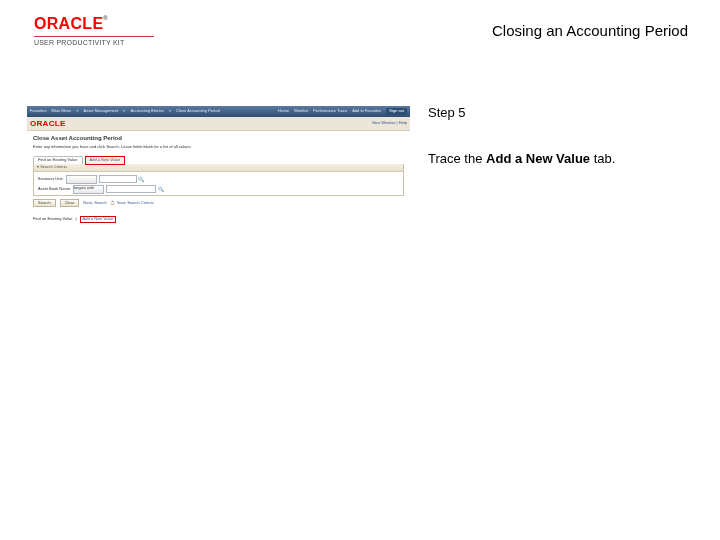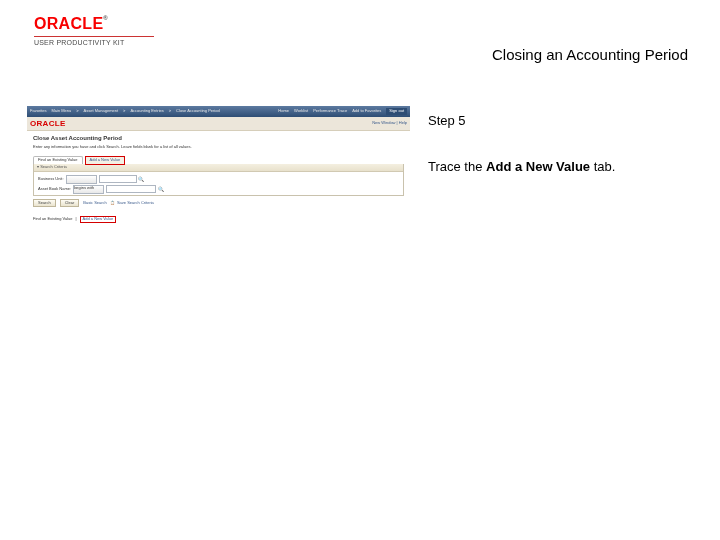--- a/index.html
+++ b/index.html
@@ -48,33 +48,31 @@
     color:#4a4a4a;
     letter-spacing:0.2px;
   }
 
   .title{
     position:absolute;
     right:32px;
     top:22px;
     font-size:15px;
     color:#000;
-    margin-top:24px;
   }
 
   
   .panel{
     position:absolute;
     left:428px;
     top:104px;
     width:256px;
     font-size:13px;
     color:#000;
     line-height:1.35;
-    margin-top:8px;
   }
   .panel-step{
     margin-bottom:28px;
   }
 
   
   .shot{
     position:absolute;
     left:27px;
     top:106px;

